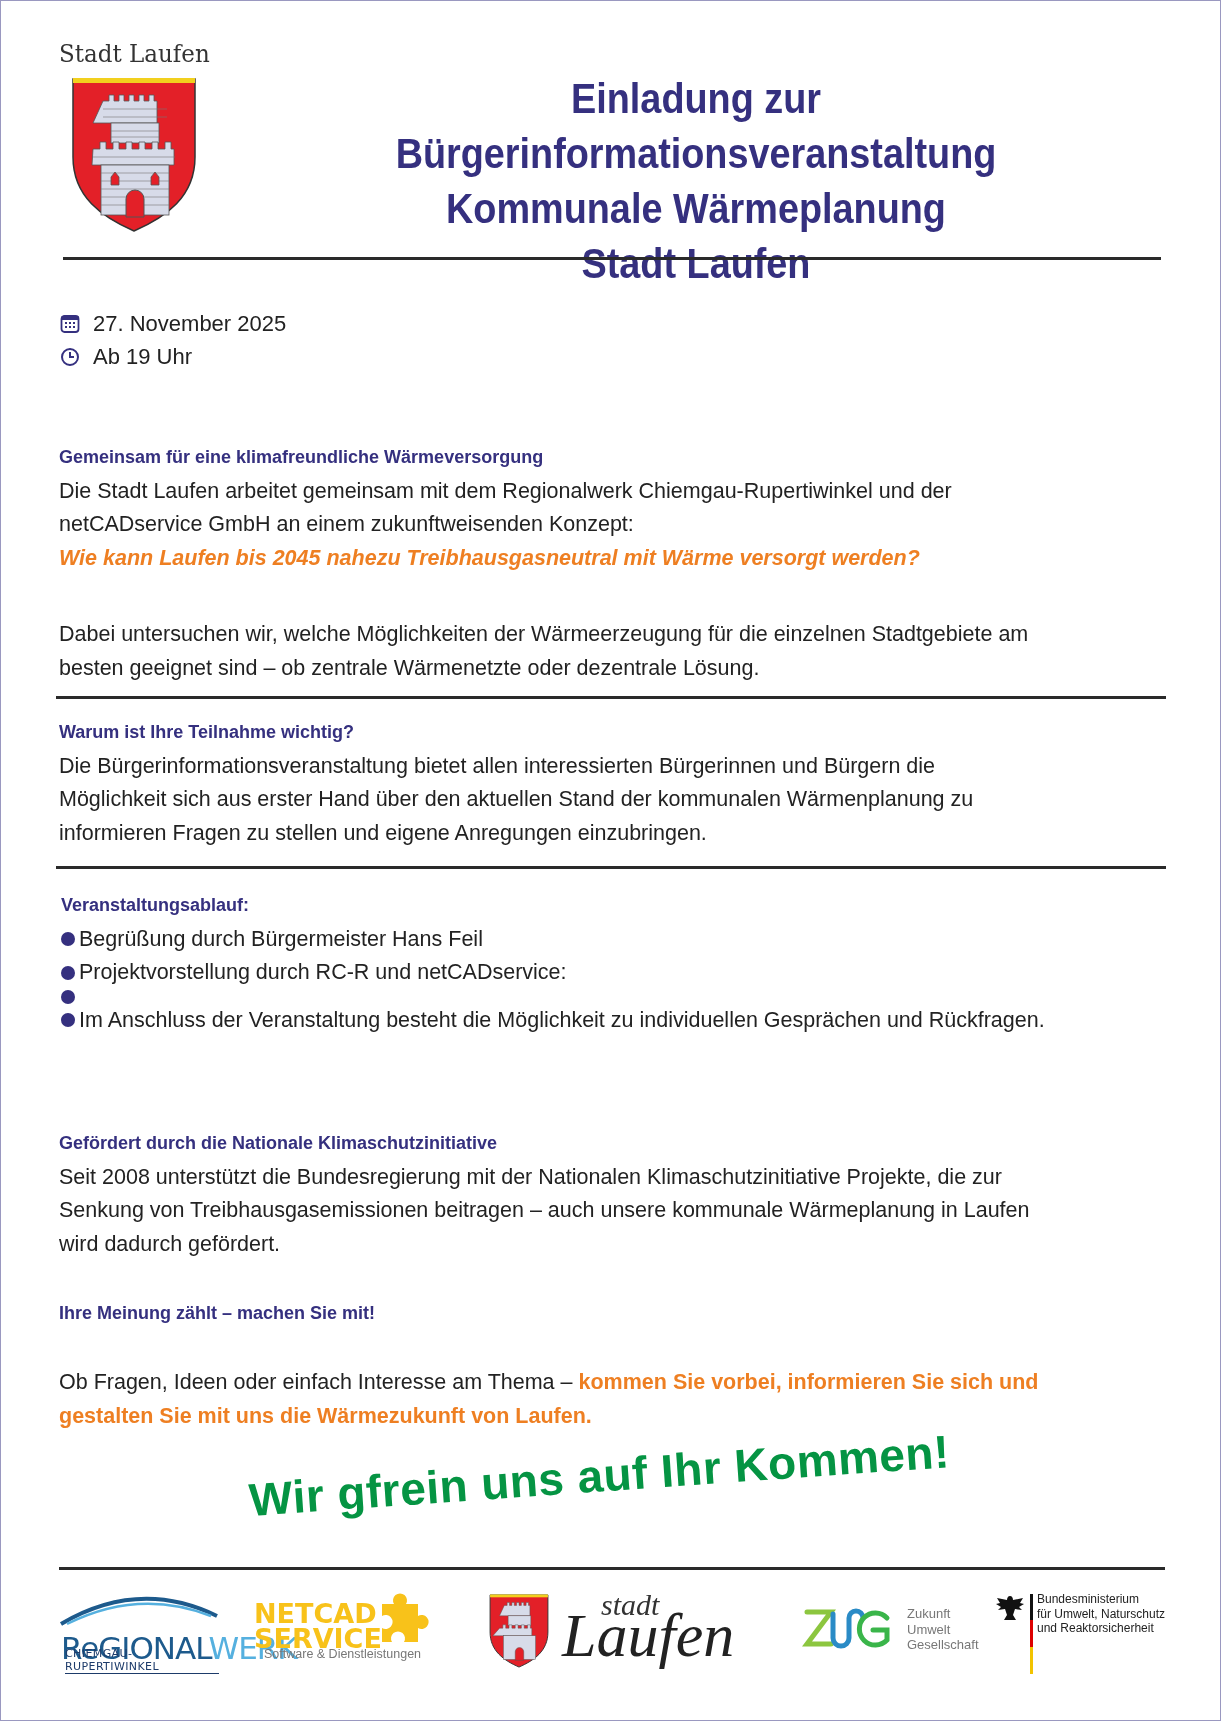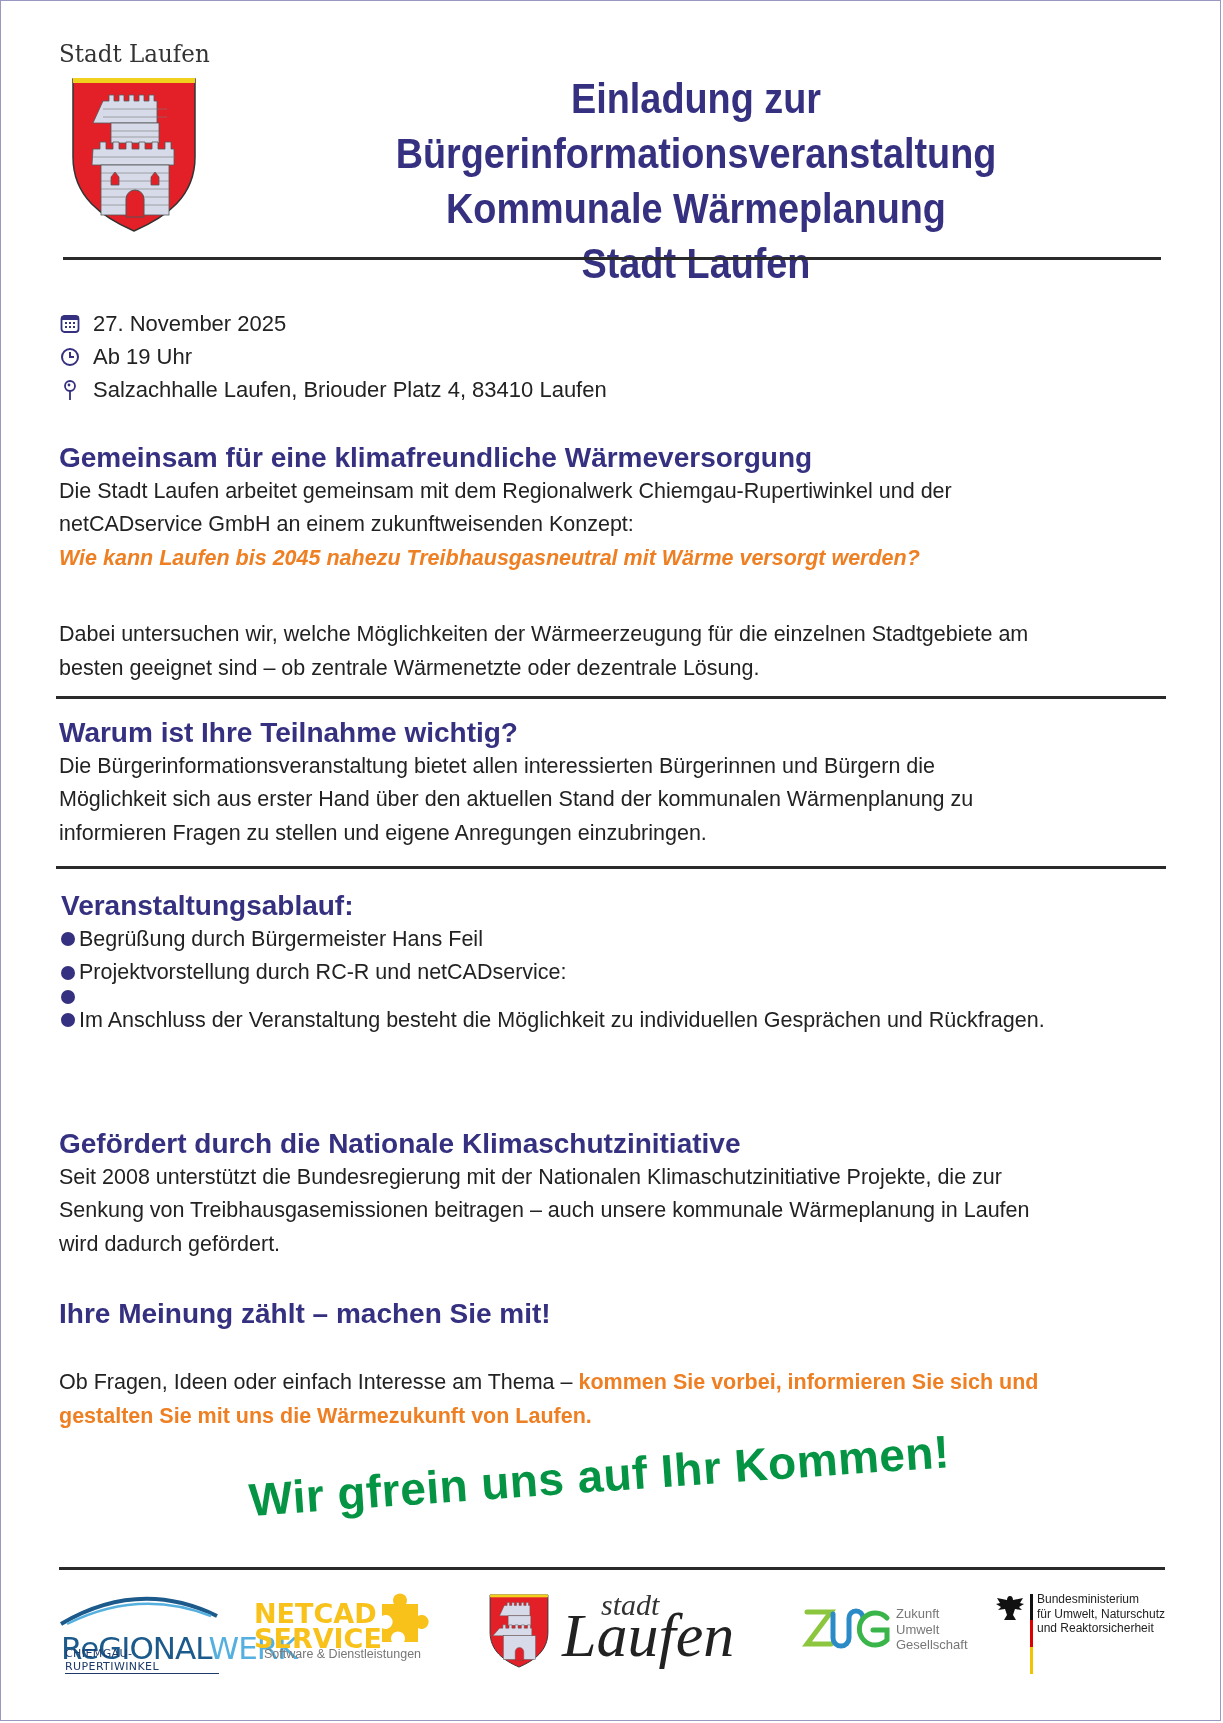--- a/index.html
+++ b/index.html
@@ -18,42 +18,42 @@
            font-weight:bold; font-size:42px; line-height:55px; color:#35307f;
            transform:scaleX(0.9); transform-origin:center; }
 
   .rule { position:absolute; height:3px; background:#2a2a2a; }
 
   .info { left:58px; top:306px; font-size:22px; line-height:33px; color:#222; }
   .info-row { display:flex; align-items:center; height:33px; }
   .info-row .ic { width:22px; height:22px; margin-right:12px; display:flex; align-items:center; justify-content:center; }
 
   .block { left:58px; width:1120px; font-size:21.5px; line-height:33.5px; color:#222; }
-  .block .h { font-weight:bold; color:#35307f; font-size:28px; }
+  .block .h { font-weight:bold; color:#35307f; font-size:18px; }
   .block .q { font-weight:bold; font-style:italic; color:#ee7f22; }
   .bl { display:flex; align-items:center; }
   .dot { width:14px; height:14px; border-radius:50%; background:#35307f; margin-right:4px; flex:0 0 14px; }
 
   .slogan { left:250px; top:1472px; font-size:46px; font-weight:bold; color:#059443;
             transform:rotate(-4deg); transform-origin:left bottom; white-space:nowrap; letter-spacing:0.5px; }
 
   
   .footer { left:58px; top:1585px; width:1110px; height:90px; }
   .rw { left:0; top:0; width:160px; height:80px; }
   .rw-text { position:absolute; left:2px; top:20px; font-size:31px; color:#1d5a8c; letter-spacing:-1px; font-family:"DejaVu Sans", sans-serif; font-weight:normal;margin-top:24px; }
   .rw-text span { color:#55b0df; }
   .rw-sub { position:absolute; left:6px; top:61px; font-size:11px; letter-spacing:0.4px; color:#1d3b6a; border-bottom:1px solid #1d3b6a; font-family:"DejaVu Sans", sans-serif; }
   .nc { left:195px; top:0; width:180px; height:80px; }
   .nc-t { position:absolute; left:0; font-size:27px; font-weight:bold; color:#f8c21a; font-family:"DejaVu Sans", sans-serif; letter-spacing:0; }
   .nc-sub { position:absolute; left:10px; top:61px; font-size:12.5px; color:#777; white-space:nowrap; }
   .sl { left:425px; top:0; width:270px; height:90px; }
   .sl-stadt { position:absolute; left:117px; top:2px; font-family:"Liberation Serif", serif; font-style:italic; font-size:30px; color:#333; }
   .sl-laufen { position:absolute; left:78px; top:14px; font-family:"Liberation Serif", serif; font-style:italic; font-size:62px; color:#222; }
   .zug { left:742px; top:0; width:170px; height:80px; }
-  .zug-txt { position:absolute; left:95px; top:20px; font-size:13px; line-height:15.5px; color:#777; }
+  .zug-txt { position:absolute; left:106px; top:20px; font-size:13px; line-height:15.5px; color:#777; }
   .bm { left:932px; top:0; width:180px; height:90px; }
   .bm-txt { position:absolute; left:46px; top:6px; font-size:12px; line-height:14.5px; color:#222; font-family:"Liberation Sans", sans-serif; }
   .bm-bar { position:absolute; left:39px; top:8px; width:3px; height:80px;
             background:linear-gradient(#111 0 33%, #d00 33% 66%, #f2c300 66% 100%); }
 </style>
 </head>
 <body>
 
 <div class="page">
 
@@ -114,30 +114,20 @@
     </div>
     <div class="info-row">
       <span class="ic">
         <svg width="20" height="20" viewBox="0 0 20 20">
             <circle cx="10" cy="10" r="8" fill="none" stroke="#35307f" stroke-width="2"></circle>
             <path d="M10 5 v5 h4" fill="none" stroke="#35307f" stroke-width="2"></path>
           </svg>
       </span>
       <span>Ab 19 Uhr</span>
     </div>
-    <div class="info-row">
-      <span class="ic">
-        <svg width="20" height="22" viewBox="0 0 20 22">
-            <circle cx="10" cy="7" r="5" fill="none" stroke="#35307f" stroke-width="1.8"></circle>
-            <circle cx="9" cy="6" r="1.4" fill="#35307f"></circle>
-            <line x1="10" y1="12" x2="10" y2="21" stroke="#35307f" stroke-width="1.8"></line>
-          </svg>
-      </span>
-      <span>Salzachhalle Laufen, Briouder Platz 4, 83410 Laufen</span>
-    </div>
   </div>
 
   <div class="abs block" style="top:440px;">
     <div class="h">Gemeinsam für eine klimafreundliche Wärmeversorgung</div>
     <div>Die Stadt Laufen arbeitet gemeinsam mit dem Regionalwerk Chiemgau-Rupertiwinkel und der</div>
     <div>netCADservice GmbH an einem zukunftweisenden Konzept:</div>
     <div class="q">Wie kann Laufen bis 2045 nahezu Treibhausgasneutral mit Wärme versorgt werden?</div>
   </div>
 
   <div class="abs block" style="top:617px;">

